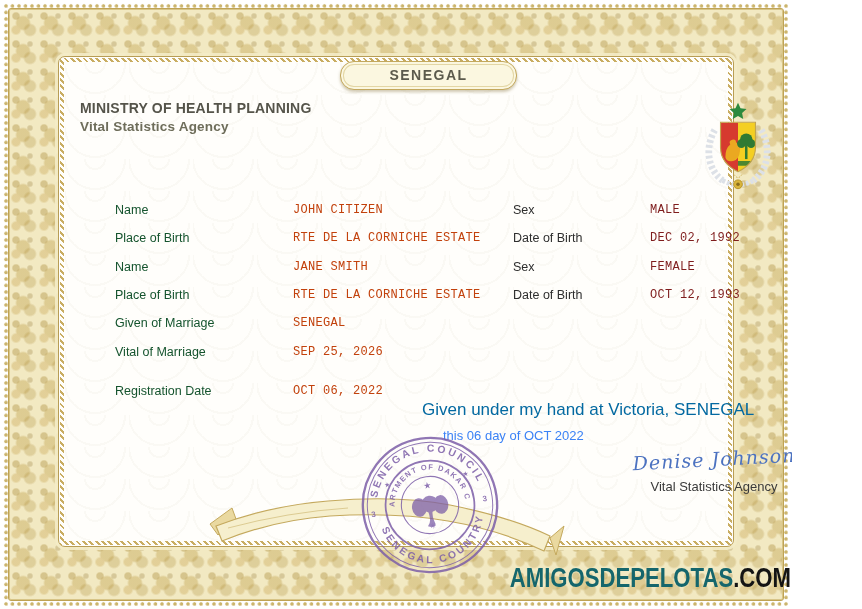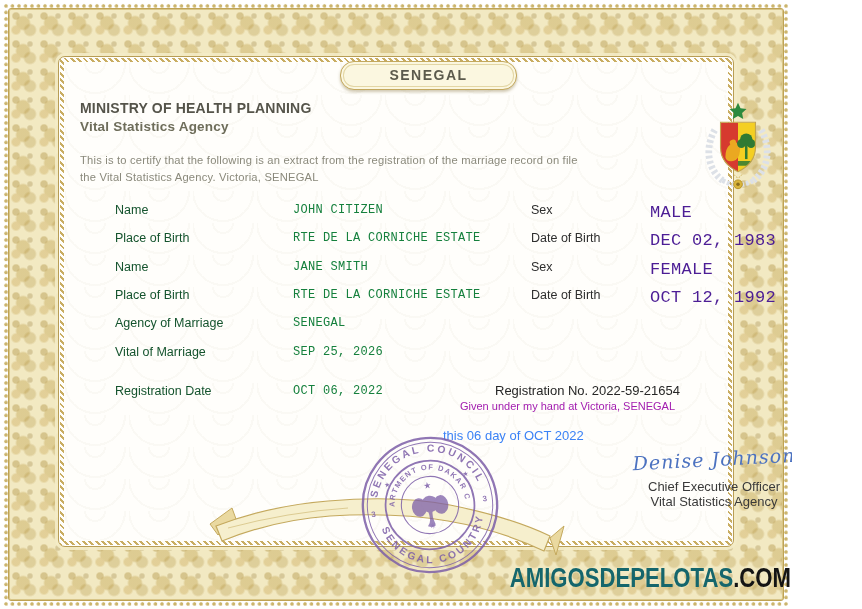--- a/index.html
+++ b/index.html
@@ -57,26 +57,26 @@
   }
 
   
   .ministry { position:absolute; left:80px; top:100px; font-weight:bold; font-size:14px; color:#55544a; letter-spacing:.2px; z-index:4;text-align:right;}
   .agency   { position:absolute; left:80px; top:119px; font-weight:bold; font-size:13.5px; color:#6e6d5a; letter-spacing:.2px; z-index:4;}
   .intro    { position:absolute; left:80px; top:152px; font-size:11.2px; color:#8a897b; line-height:16.5px; letter-spacing:.2px; z-index:4; white-space:nowrap;}
 
   
   .row { position:absolute; left:115px; width:660px; height:16px; z-index:4; }
   .fl  { position:absolute; left:0;     font-size:12.5px; color:#14532d; white-space:nowrap;}
-  .fv  { position:absolute; left:178px; font-family:"Liberation Mono","DejaVu Sans Mono",monospace; font-size:12px; color:#15803d; letter-spacing:.3px; white-space:nowrap;}
-  .fl2 { position:absolute; left:416px; font-size:12.5px; color:#2e2e2e; white-space:nowrap;}
-  .fv2 { position:absolute; left:535px; font-family:"Liberation Mono","DejaVu Sans Mono",monospace; font-size:17px; color:#4c1d95; letter-spacing:.3px; white-space:nowrap;}
+  .fv  { position:absolute; left:178px; font-family:"Liberation Mono","DejaVu Sans Mono",monospace; font-size:12px; color:#c2410c; letter-spacing:.3px; white-space:nowrap;}
+  .fl2 { position:absolute; left:398px; font-size:12.5px; color:#2e2e2e; white-space:nowrap;}
+  .fv2 { position:absolute; left:535px; font-family:"Liberation Mono","DejaVu Sans Mono",monospace; font-size:12px; color:#7f1d1d; letter-spacing:.3px; white-space:nowrap;}
   .regno { position:absolute; left:380px; top:-1px; font-size:13px; color:#262626; white-space:nowrap;}
 
-  .given { position:absolute; left:460px; top:400px; font-size:11px; color:#a21caf; z-index:4; white-space:nowrap;}
+  .given { position:absolute; left:422px; top:400px; font-size:17px; color:#0369a1; z-index:4; white-space:nowrap;}
   .dated { position:absolute; left:443px; top:428px; font-size:13px; color:#3b82f6; z-index:4; white-space:nowrap;}
 
   
   .sig-block { position:absolute; left:625px; top:448px; width:178px; text-align:center; z-index:6;}
   .sig-name  { font-family:"DejaVu Serif", serif; font-style:italic; font-size:19px; color:#4c72c0;
                transform:rotate(-3deg); letter-spacing:1px; margin-bottom:9px;}
   .sig-role  { font-size:13px; color:#3a3a3a; line-height:15px;}
 
   
   .arms   { position:absolute; left:699px; top:97px;  width:78px;  height:97px;  z-index:5;}
@@ -129,61 +129,56 @@
     </g>
     <path d="M22,26 h36 v26 c0,13 -8,20 -18,25 c-10,-5 -18,-12 -18,-25 z" fill="none" stroke="#c2a54e" stroke-width="1.2"></path>
     <path d="M36,80 q4,6 8,0" fill="none" stroke="#c9ab4e" stroke-width="1" stroke-dasharray="1.5 1.5"></path>
     <circle cx="40" cy="90" r="4.5" fill="#d9b53a" stroke="#b99527" stroke-width="1"></circle>
     <circle cx="40" cy="90" r="1.8" fill="#8a6d1c"></circle>
   </svg>
 
   <div class="ministry">MINISTRY OF HEALTH PLANNING</div>
   <div class="agency">Vital Statistics Agency</div>
 
-  <div class="intro">
-    <div>This is to certify that the following is an extract from the registration of the marriage record on file</div>
-    <div>the Vital Statistics Agency. Victoria, SENEGAL</div>
-  </div>
 
   <div class="row" style="top:203px">
     <span class="fl">Name</span>
     <span class="fv">JOHN CITIZEN</span>
     <span class="fl2">Sex</span>
     <span class="fv2">MALE</span>
   </div>
   <div class="row" style="top:231px">
     <span class="fl">Place of Birth</span>
     <span class="fv">RTE DE LA CORNICHE ESTATE</span>
     <span class="fl2">Date of Birth</span>
-    <span class="fv2">DEC 02, 1983</span>
+    <span class="fv2">DEC 02, 1992</span>
   </div>
   <div class="row" style="top:260px">
     <span class="fl">Name</span>
     <span class="fv">JANE SMITH</span>
     <span class="fl2">Sex</span>
     <span class="fv2">FEMALE</span>
   </div>
   <div class="row" style="top:288px">
     <span class="fl">Place of Birth</span>
     <span class="fv">RTE DE LA CORNICHE ESTATE</span>
     <span class="fl2">Date of Birth</span>
-    <span class="fv2">OCT 12, 1992</span>
+    <span class="fv2">OCT 12, 1993</span>
   </div>
   <div class="row" style="top:316px">
-    <span class="fl">Agency of Marriage</span>
+    <span class="fl">Given of Marriage</span>
     <span class="fv">SENEGAL</span>
   </div>
   <div class="row" style="top:345px">
     <span class="fl">Vital of Marriage</span>
     <span class="fv">SEP 25, 2026</span>
   </div>
   <div class="row" style="top:384px">
     <span class="fl">Registration Date</span>
     <span class="fv">OCT 06, 2022</span>
-    <span class="regno">Registration No. 2022-59-21654</span>
   </div>
 
   <div class="given">Given under my hand at Victoria, SENEGAL</div>
   <div class="dated">this 06 day of OCT 2022</div>
 
   <svg class="ribbon" viewBox="0 0 372 84">
     <path d="M12,42 L34,26 L38,37 L20,53 Z" fill="#ead9a0" stroke="#c4a95e" stroke-width="1"></path>
     <path d="M352,56 L366,44 L358,73 Z" fill="#ead9a0" stroke="#c4a95e" stroke-width="1"></path>
     <path d="M18,44 Q70,24 130,19 Q200,13 252,23 Q312,35 352,54 L346,69 Q302,48 250,39 Q198,30 132,34 Q76,38 24,59 Z" fill="#f6efcd" stroke="#c4a95e" stroke-width="1.2"></path>
     <path d="M30,46 Q90,30 150,26" fill="none" stroke="#dccb92" stroke-width="1"></path>
@@ -217,21 +212,20 @@
       <circle cx="0" cy="-1" r="8.5"></circle>
       <path d="M -3,5 q 3,12 -2,16 q 6,3 8,-1 q -3,-8 -1,-15 z"></path>
     </g>
     <text class="st-orn" x="0" y="24" text-anchor="middle">✳</text>
     <text class="st-side" x="-58" y="4" text-anchor="middle">3</text>
     <text class="st-side" x="56" y="4" text-anchor="middle">3</text>
   </svg>
 
   <div class="sig-block">
     <div class="sig-name">Denise Johnson</div>
-    <div class="sig-role">Chief Executive Officer</div>
     <div class="sig-role">Vital Statistics Agency</div>
   </div>
 
   <div class="watermark">
     <span id="wm-main" style="color: rgb(21, 102, 108);">AMIGOSDEPELOTAS</span><span id="wm-com" style="color: rgb(20, 20, 20);">.COM</span>
   </div>
 
 </div>
 
 </body></html>

